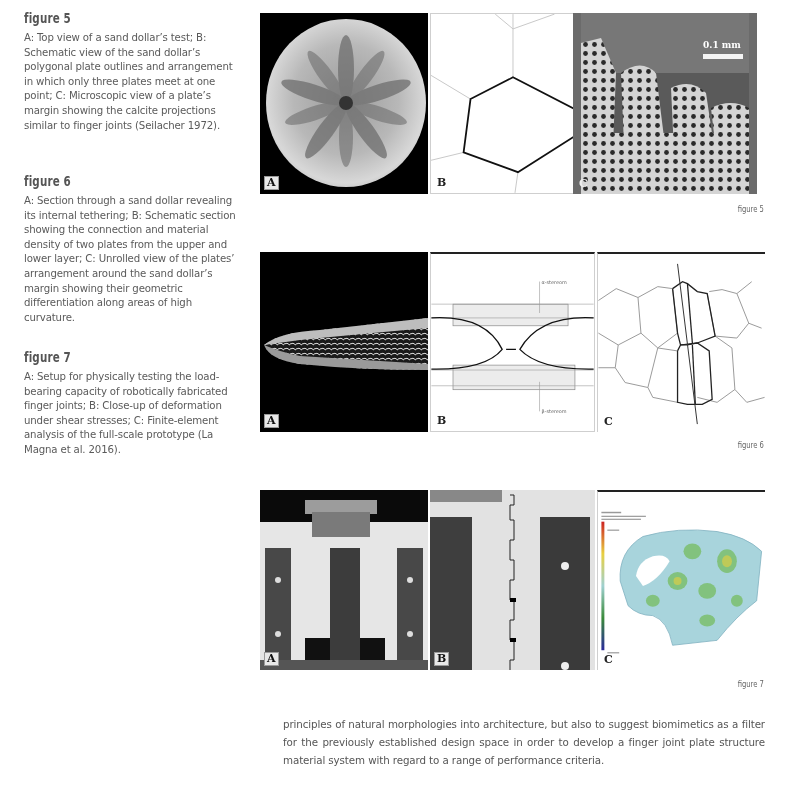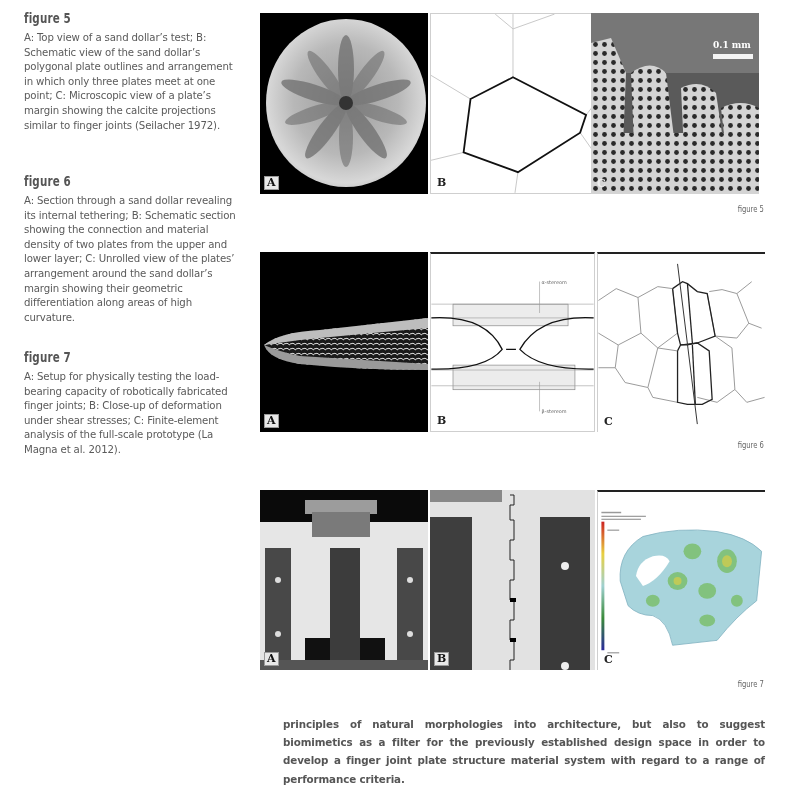--- a/index.html
+++ b/index.html
@@ -16,36 +16,36 @@
   .panel svg { display: block; width: 100%; height: 100%; }
   .panel-letter { position: absolute; left: 4px; bottom: 4px; font-family: "DejaVu Serif", serif;
                   font-weight: bold; font-size: 11px; line-height: 12px; padding: 0 2px; }
   .letter-dark { background: #e8e8e8; color: #111; border: 1px solid #999; }
   .letter-light { background: #fff; color: #222; }
 
   .fig-label { position: absolute; font-family: "DejaVu Sans", sans-serif; font-size: 8px;
                color: #666; transform: scaleX(0.85); transform-origin: right; }
 
   .body-text { position: absolute; left: 283px; top: 715px; width: 482px; font-size: 10.3px;
-               line-height: 18.2px; color: #555; margin: 0; letter-spacing: -0.1px; text-align: justify; font-weight: bold; }
+               line-height: 18.2px; color: #555; margin: 0; letter-spacing: -0.1px; text-align: justify; }
 </style>
 </head>
 <body>
 
 <div class="caption-block" style="top:10px;">
   <div class="fig-heading">figure 5</div>
   <p class="fig-text"> A: Top view of a sand dollar’s test; B: Schematic view of the sand dollar’s polygonal plate outlines and arrangement in which only three plates meet at one point; C: Microscopic view of a plate’s margin showing the calcite projections similar to finger joints (Seilacher 1972).</p>
 </div>
 <div class="caption-block" style="top:173px;">
   <div class="fig-heading">figure 6</div>
   <p class="fig-text"> A: Section through a sand dollar revealing its internal tethering; B: Schematic section showing the connection and material density of two plates from the upper and lower layer; C: Unrolled view of the plates’ arrangement around the sand dollar’s margin showing their geometric differentiation along areas of high curvature.</p>
 </div>
 <div class="caption-block" style="top:349px;">
   <div class="fig-heading">figure 7</div>
-  <p class="fig-text">A: Setup for physically testing the load-bearing capacity of robotically fabricated finger joints; B: Close-up of deformation under shear stresses; C: Finite-element analysis of the full-scale prototype (La Magna et al. 2012).</p>
+  <p class="fig-text">A: Setup for physically testing the load-bearing capacity of robotically fabricated finger joints; B: Close-up of deformation under shear stresses; C: Finite-element analysis of the full-scale prototype (La Magna et al. 2016).</p>
 </div>
 
 <div class="panel" style="left:260px; top:13px; width:168px; height:181px; background:#000;">
   <svg viewBox="0 0 168 181">
     <defs>
       <radialGradient id="sd" cx="50%" cy="48%" r="55%">
         <stop offset="0%" stop-color="#9a9a9a"></stop>
         <stop offset="60%" stop-color="#b8b8b8"></stop>
         <stop offset="90%" stop-color="#d8d8d8"></stop>
         <stop offset="100%" stop-color="#c4c4c4"></stop>
@@ -79,21 +79,21 @@
       <line x1="33" y1="140" x2="0" y2="148"></line>
       <line x1="88" y1="160" x2="85" y2="181"></line>
       <line x1="151" y1="120" x2="165" y2="140"></line>
       <line x1="157" y1="102" x2="165" y2="92"></line>
     </g>
     <polygon points="83,64 157,102 151,120 88,160 33,140 40,86" fill="none" stroke="#111" stroke-width="1.8"></polygon>
   </svg>
   <span class="panel-letter letter-light">B</span>
 </div>
 
-<div class="panel" style="left:591px; top:13px; width:168px; height:181px; background:#6b6b6b;">
+<div class="panel" style="left:573px; top:13px; width:184px; height:181px; background:#6b6b6b;">
   <svg viewBox="0 0 168 181">
     <defs>
       <pattern id="pores" width="9" height="9" patternUnits="userSpaceOnUse">
         <rect width="9" height="9" fill="#d4d4d4"></rect>
         <circle cx="4.5" cy="4.5" r="2.4" fill="#2a2a2a"></circle>
       </pattern>
     </defs>
     <rect width="168" height="181" fill="#5a5a5a"></rect>
     <rect x="0" y="0" width="168" height="60" fill="#777"></rect>
     <g fill="url(#pores)">

